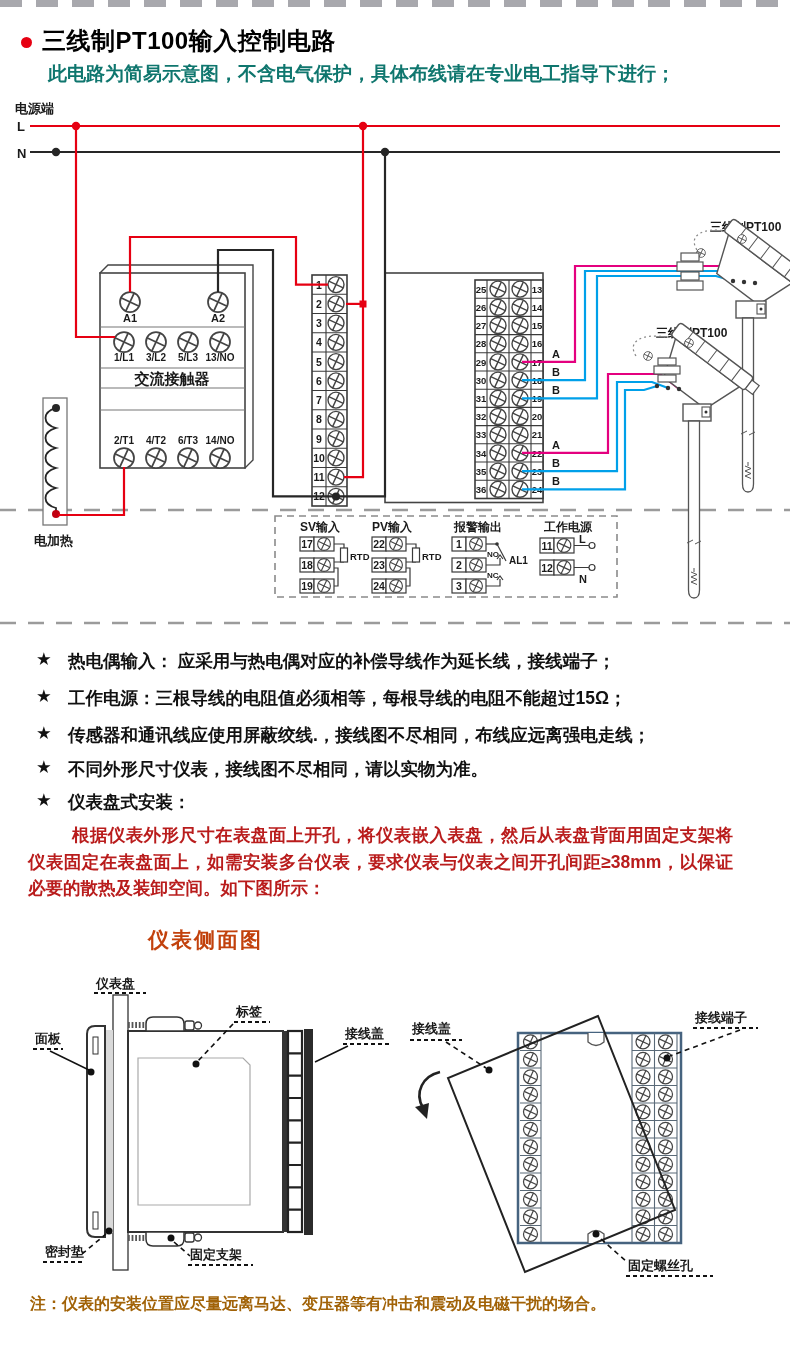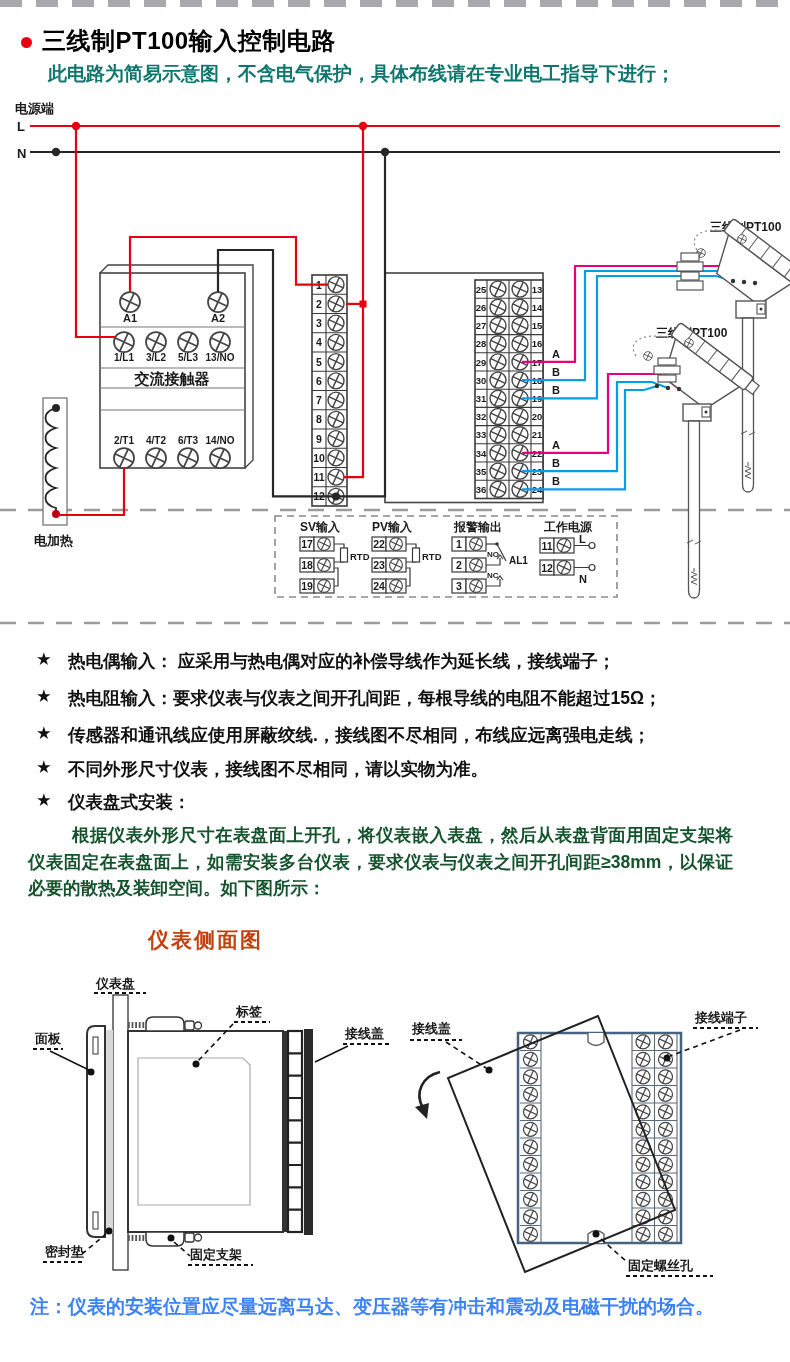--- a/index.html
+++ b/index.html
@@ -16,24 +16,24 @@
   .subtitle{position:absolute;left:48px;top:61px;font-size:19px;font-weight:bold;color:#0f766e;}
   .stars{position:absolute;left:36px;top:0;width:752px;}
   .star-item{position:absolute;left:0;display:flex;font-size:17.5px;font-weight:bold;color:#111;white-space:nowrap;}
   .star-item .st{width:32px;flex:0 0 32px;}
   .star-item:nth-of-type(1){top:649px;}
   .star-item:nth-of-type(2){top:686px;}
   .star-item:nth-of-type(3){top:723px;}
   .star-item:nth-of-type(4){top:757px;}
   .star-item:nth-of-type(5){top:790px;}
   .para{position:absolute;left:28px;top:822px;width:705px;font-size:17.5px;line-height:26.5px;
-    font-weight:bold;color:#14532d;text-indent:44px;text-align:justify;}
+    font-weight:bold;color:#b91c1c;text-indent:44px;text-align:justify;}
   .sideview-heading{position:absolute;left:148px;top:926px;font-size:21px;font-weight:bold;color:#c2410c;
     font-family:"Liberation Serif","DejaVu Serif",serif;letter-spacing:2px;}
-  .note{position:absolute;left:30px;top:1294px;font-size:19px;font-weight:bold;color:#3b82f6;white-space:nowrap;}
+  .note{position:absolute;left:30px;top:1294px;font-size:16px;font-weight:bold;color:#a16207;white-space:nowrap;}
   svg{position:absolute;left:0;top:0;}
   svg text{font-weight:bold;fill:var(--ink);font-family:"Liberation Sans","DejaVu Sans",sans-serif;}
   .t8{font-size:8px}.t95{font-size:9.5px}.t10{font-size:10px}.t105{font-size:10.5px}
   .t11{font-size:11px}.t12{font-size:12px}.t13{font-size:13px}.t15{font-size:15px}
   .mid{text-anchor:middle}
 </style>
 </head>
 <body>
 
 <div id="page">
@@ -520,21 +520,21 @@
     </g>
   </svg>
 
   <div class="stars">
     <div class="star-item">
       <span class="st">★</span>
       <span>热电偶输入： 应采用与热电偶对应的补偿导线作为延长线，接线端子；</span>
     </div>
     <div class="star-item">
       <span class="st">★</span>
-      <span>热电阻输入：要求仪表与仪表之间开孔间距，每根导线的电阻不能超过15Ω；</span>
+      <span>工作电源：三根导线的电阻值必须相等，每根导线的电阻不能超过15Ω；</span>
     </div>
     <div class="star-item">
       <span class="st">★</span>
       <span>传感器和通讯线应使用屏蔽绞线.，接线图不尽相同，布线应远离强电走线；</span>
     </div>
     <div class="star-item">
       <span class="st">★</span>
       <span>不同外形尺寸仪表，接线图不尽相同，请以实物为准。</span>
     </div>
     <div class="star-item">

